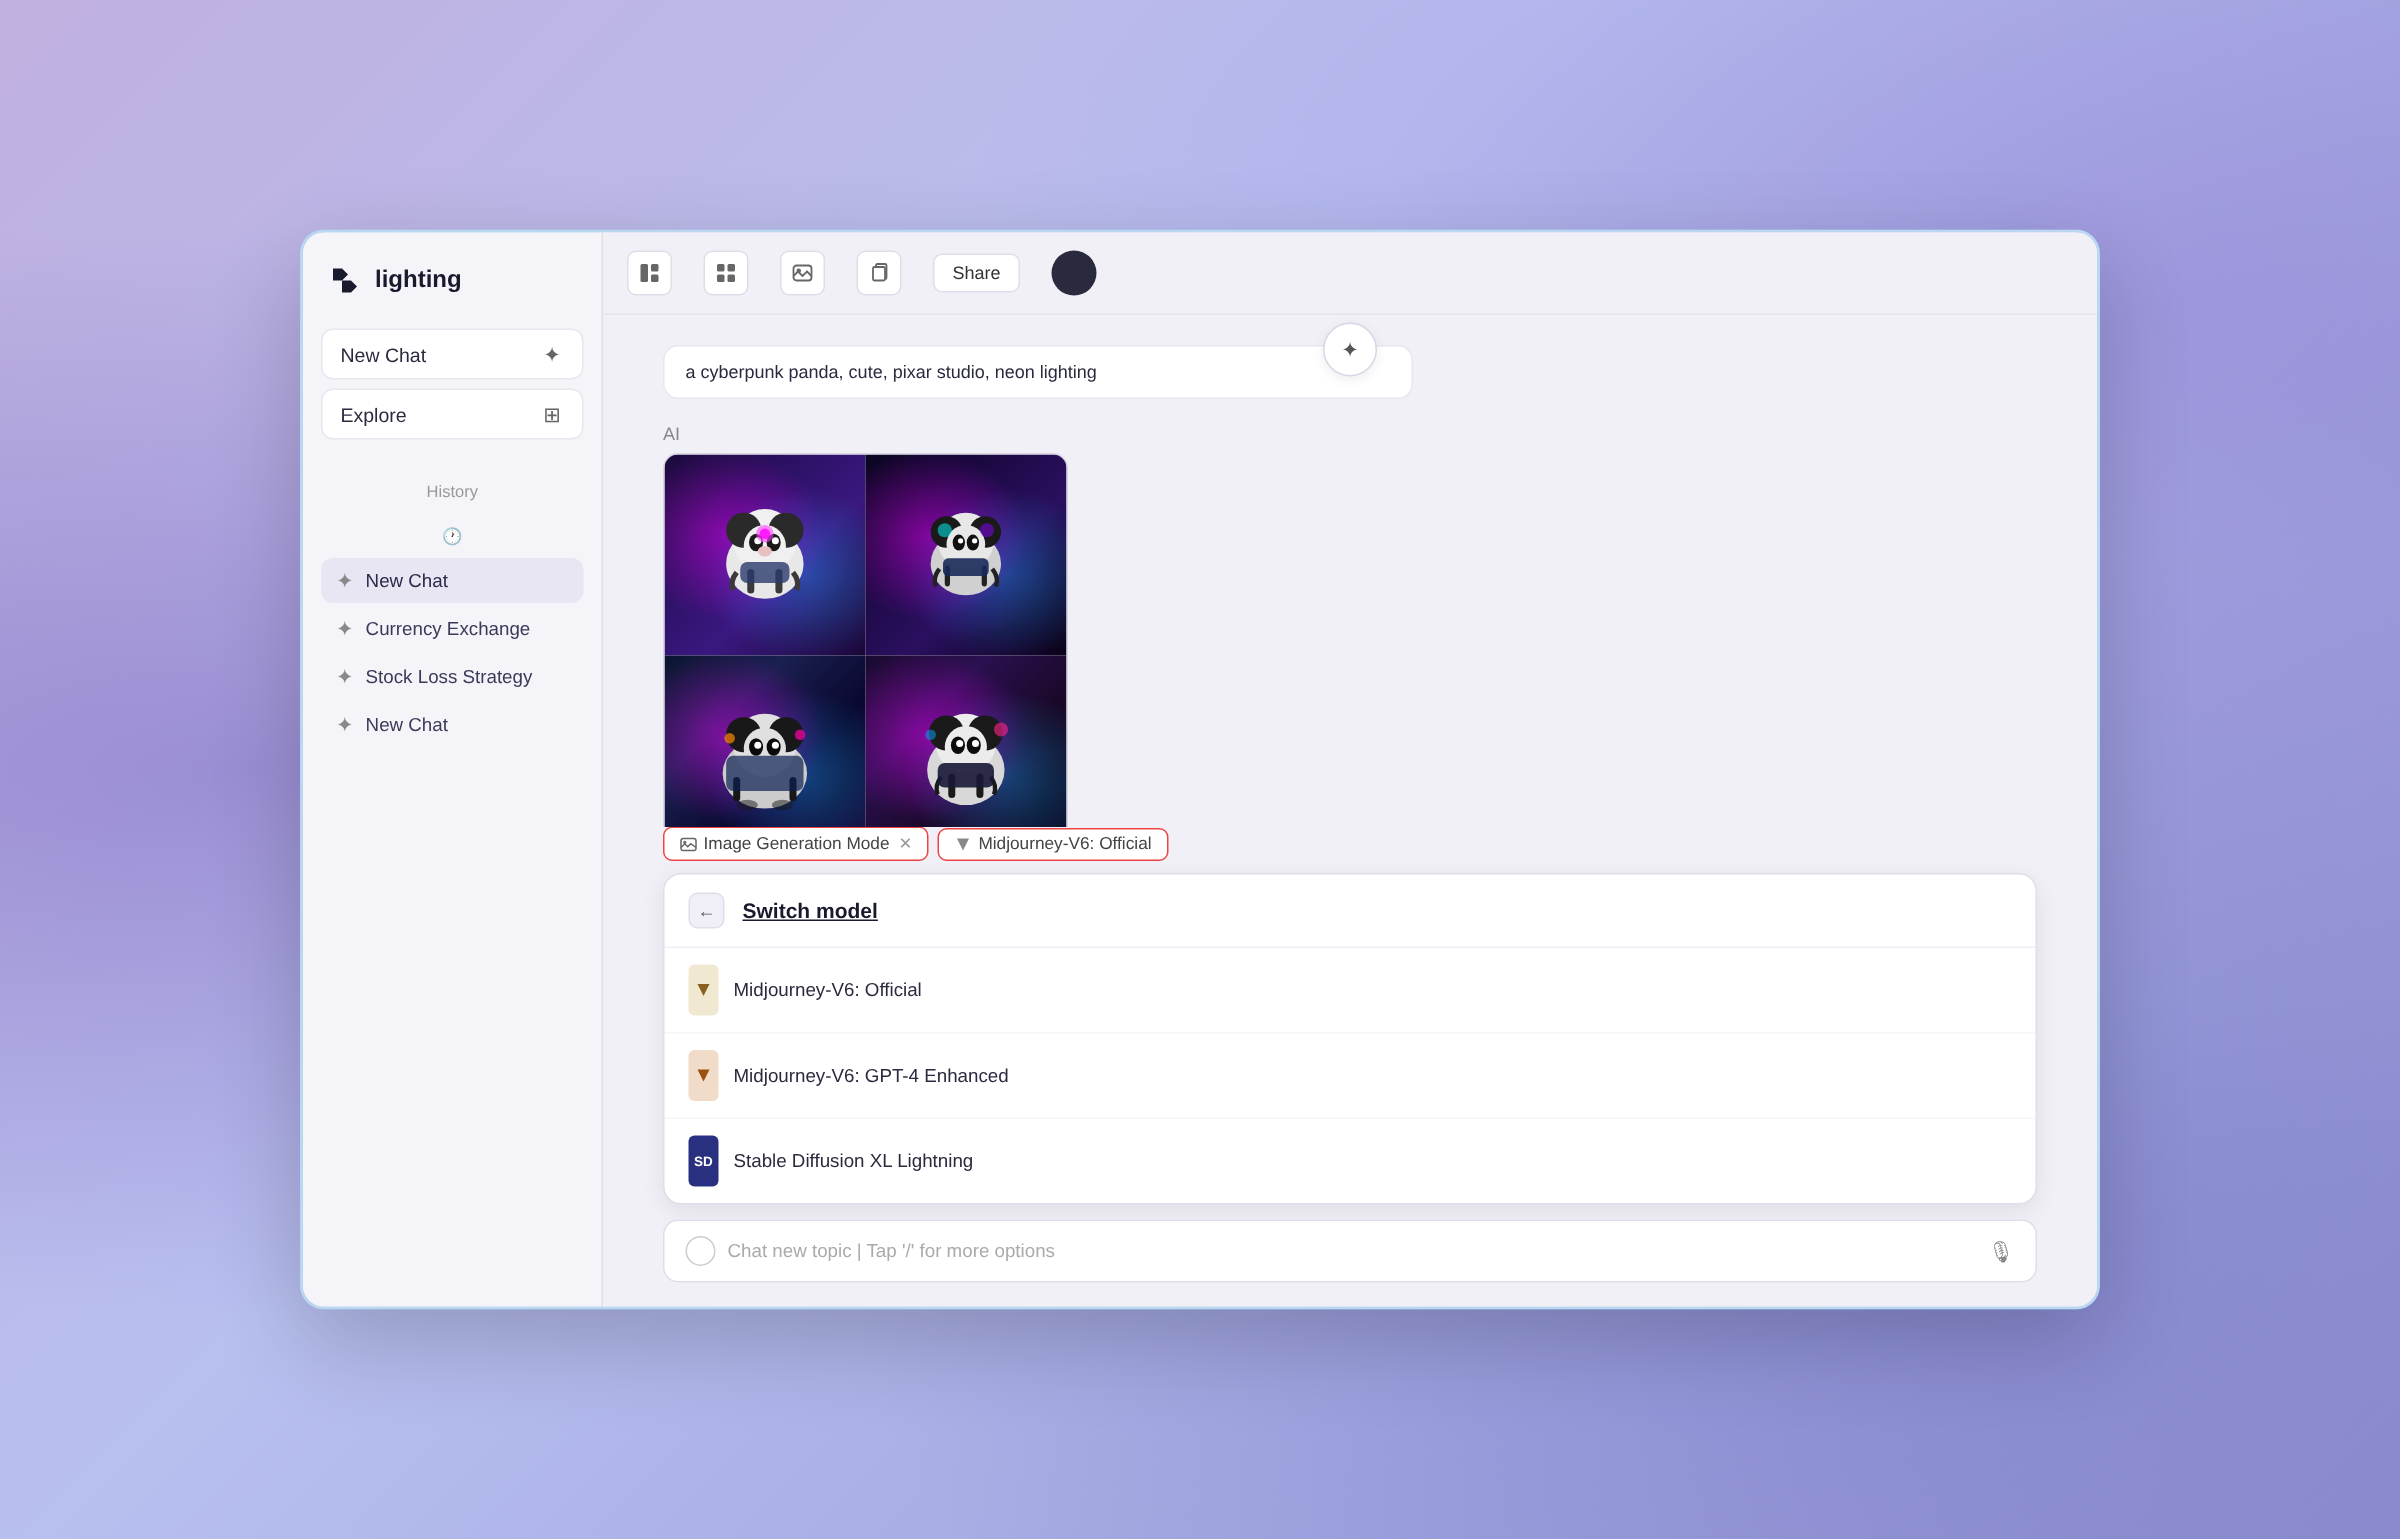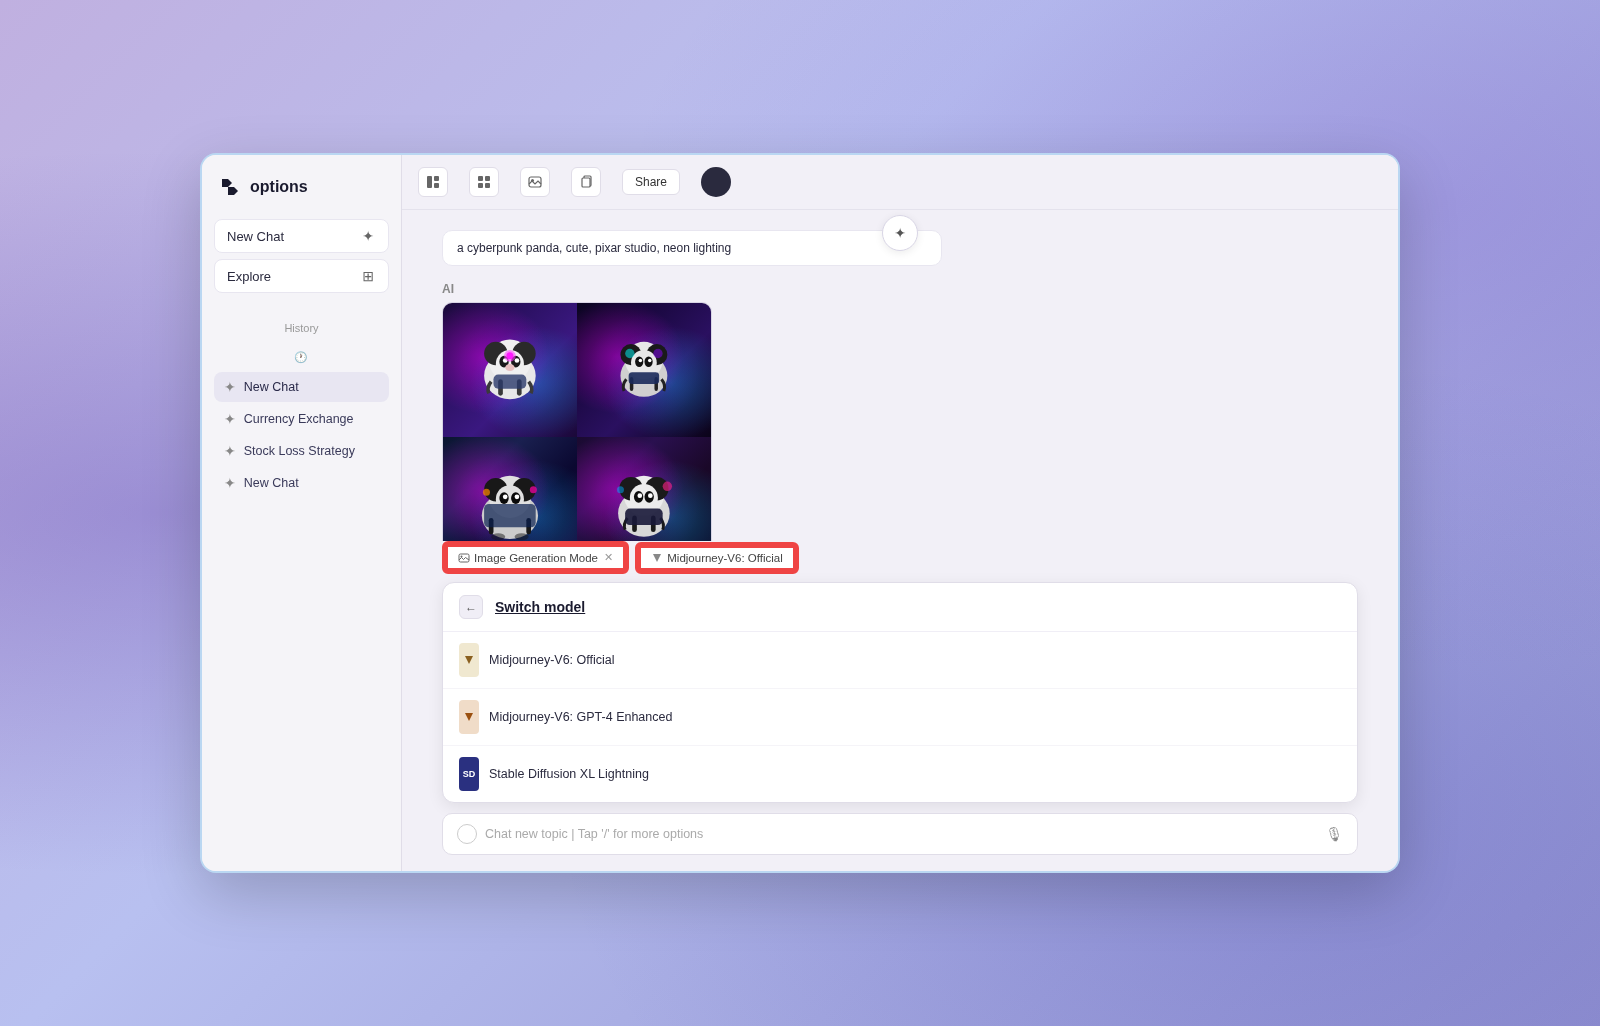--- a/index.html
+++ b/index.html
@@ -262,21 +262,21 @@
       border-radius: 10px;
       padding: 10px 14px;
       font-size: 12px;
       color: #2a2a3e;
       max-width: 500px;
       border: 1px solid #e8e6f0;
     }
     .ai-label {
       font-size: 12px;
       color: #888;
-      font-weight: 700;
+      font-weight: 400;
     }
     .image-grid {
       display: grid;
       grid-template-columns: 1fr 1fr;
       grid-template-rows: 1fr 1fr;
       width: 270px;
       height: 270px;
       border-radius: 10px;
       overflow: hidden;
       border: 1px solid #d8d5e5;
@@ -315,21 +315,21 @@
       display: flex;
       align-items: center;
       gap: 6px;
     }
     .mode-tag {
       display: flex;
       align-items: center;
       gap: 4px;
       padding: 4px 10px;
       background: white;
-      border: 6px solid #ef4444;
+      border: 1px solid #ef4444;
       border-radius: 6px;
       font-size: 11.5px;
       color: #444;
     }
     .mode-tag-close {
       font-size: 11px;
       color: #999;
       cursor: pointer;
       margin-left: 2px;
     }
@@ -426,21 +426,21 @@
 <div class="outer-bg"></div>
 
 <div class="app-window">
 
   <div class="sidebar">
     <div class="logo-area">
       <svg class="logo-icon" viewBox="0 0 24 24" fill="none">
         <path d="M4 4 L10 4 L14 8 L10 12 L4 12 Z" fill="#1a1a2e"></path>
         <path d="M10 12 L16 12 L20 16 L16 20 L10 20 Z" fill="#1a1a2e"></path>
       </svg>
-      <span class="logo-text">options</span>
+      <span class="logo-text">lighting</span>
     </div>
 
     <div class="sidebar-btn">
       <span>New Chat</span>
       <span class="btn-icon">✦</span>
     </div>
     <div class="sidebar-btn">
       <span>Explore</span>
       <span class="btn-icon">⊞</span>
     </div>

